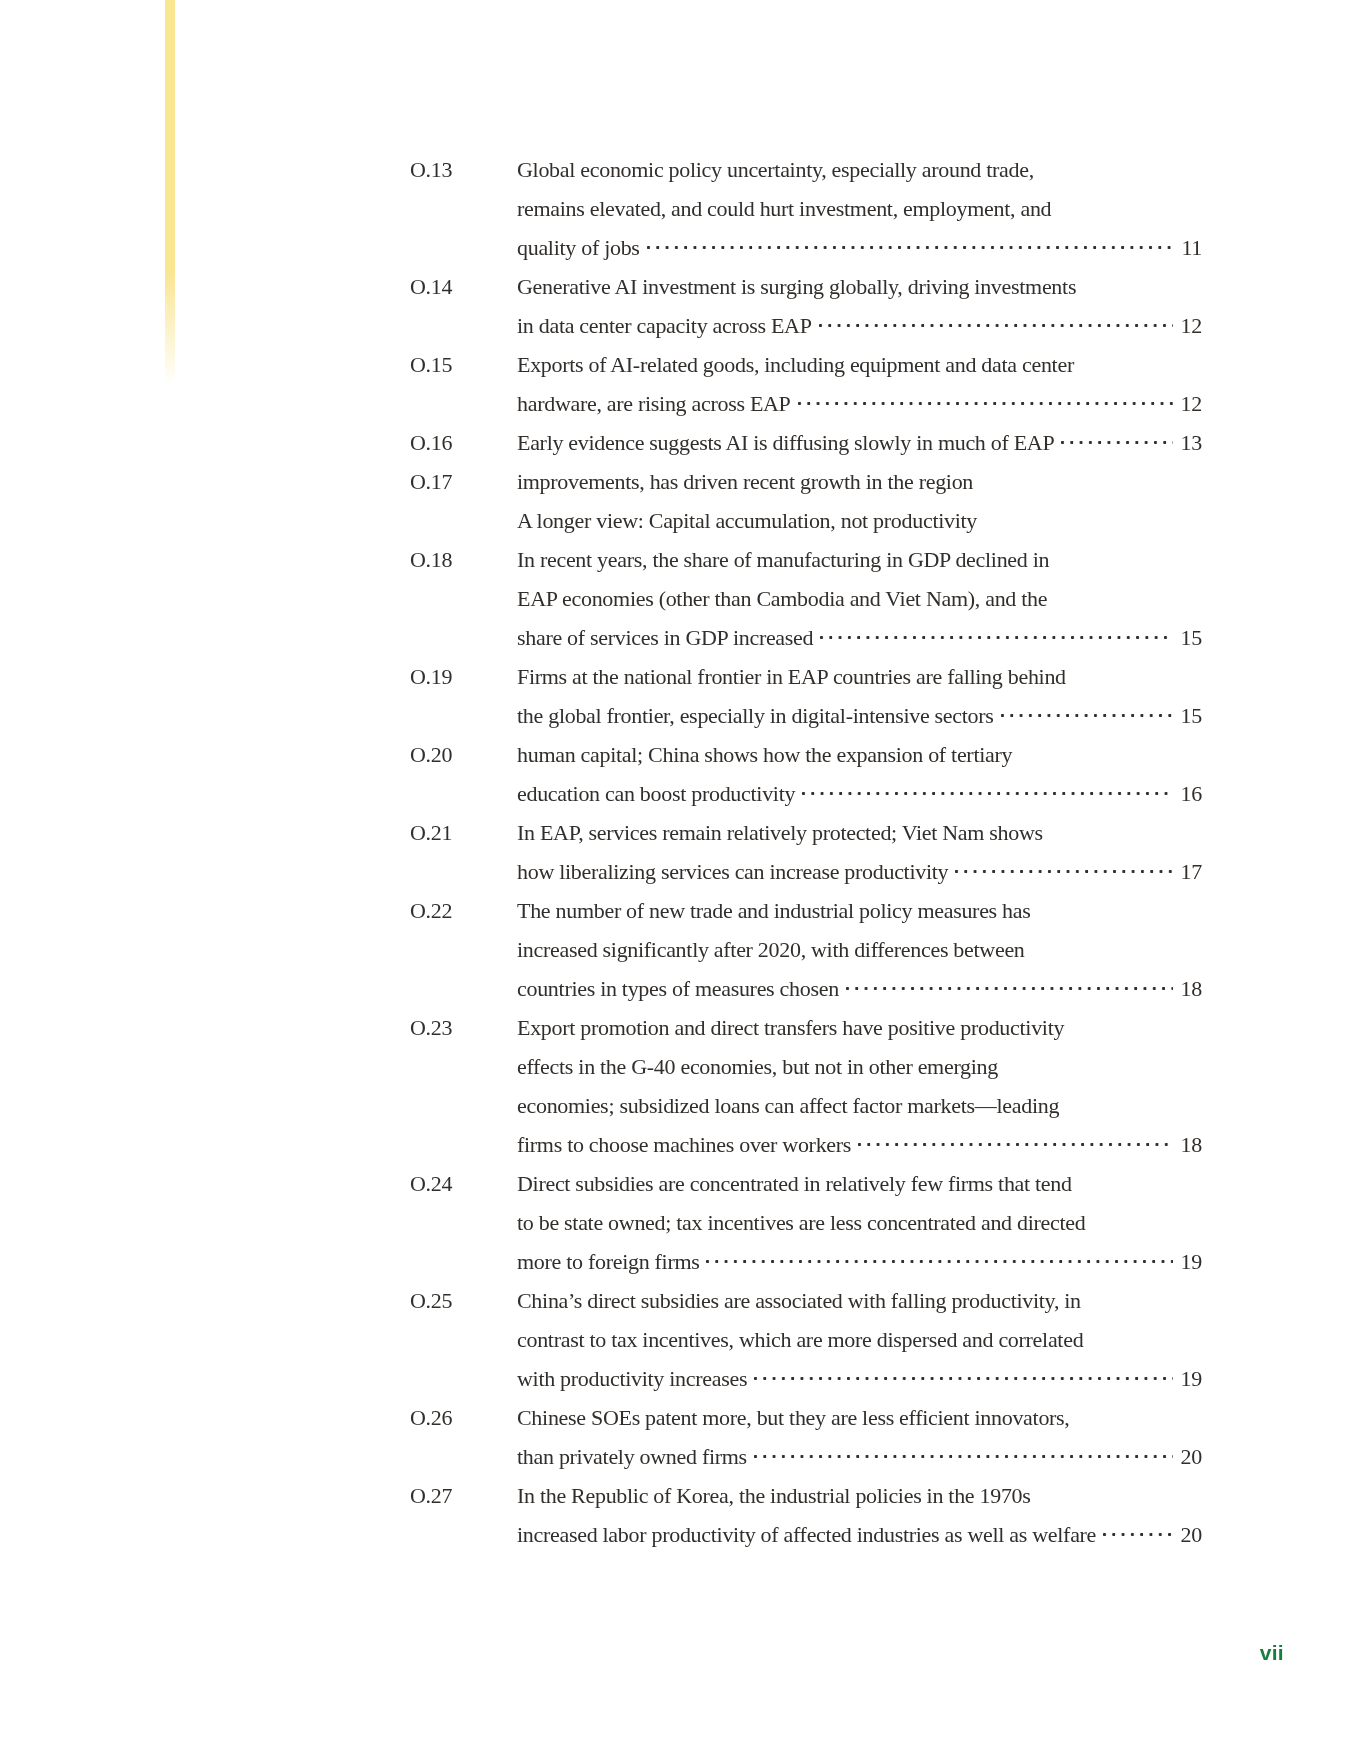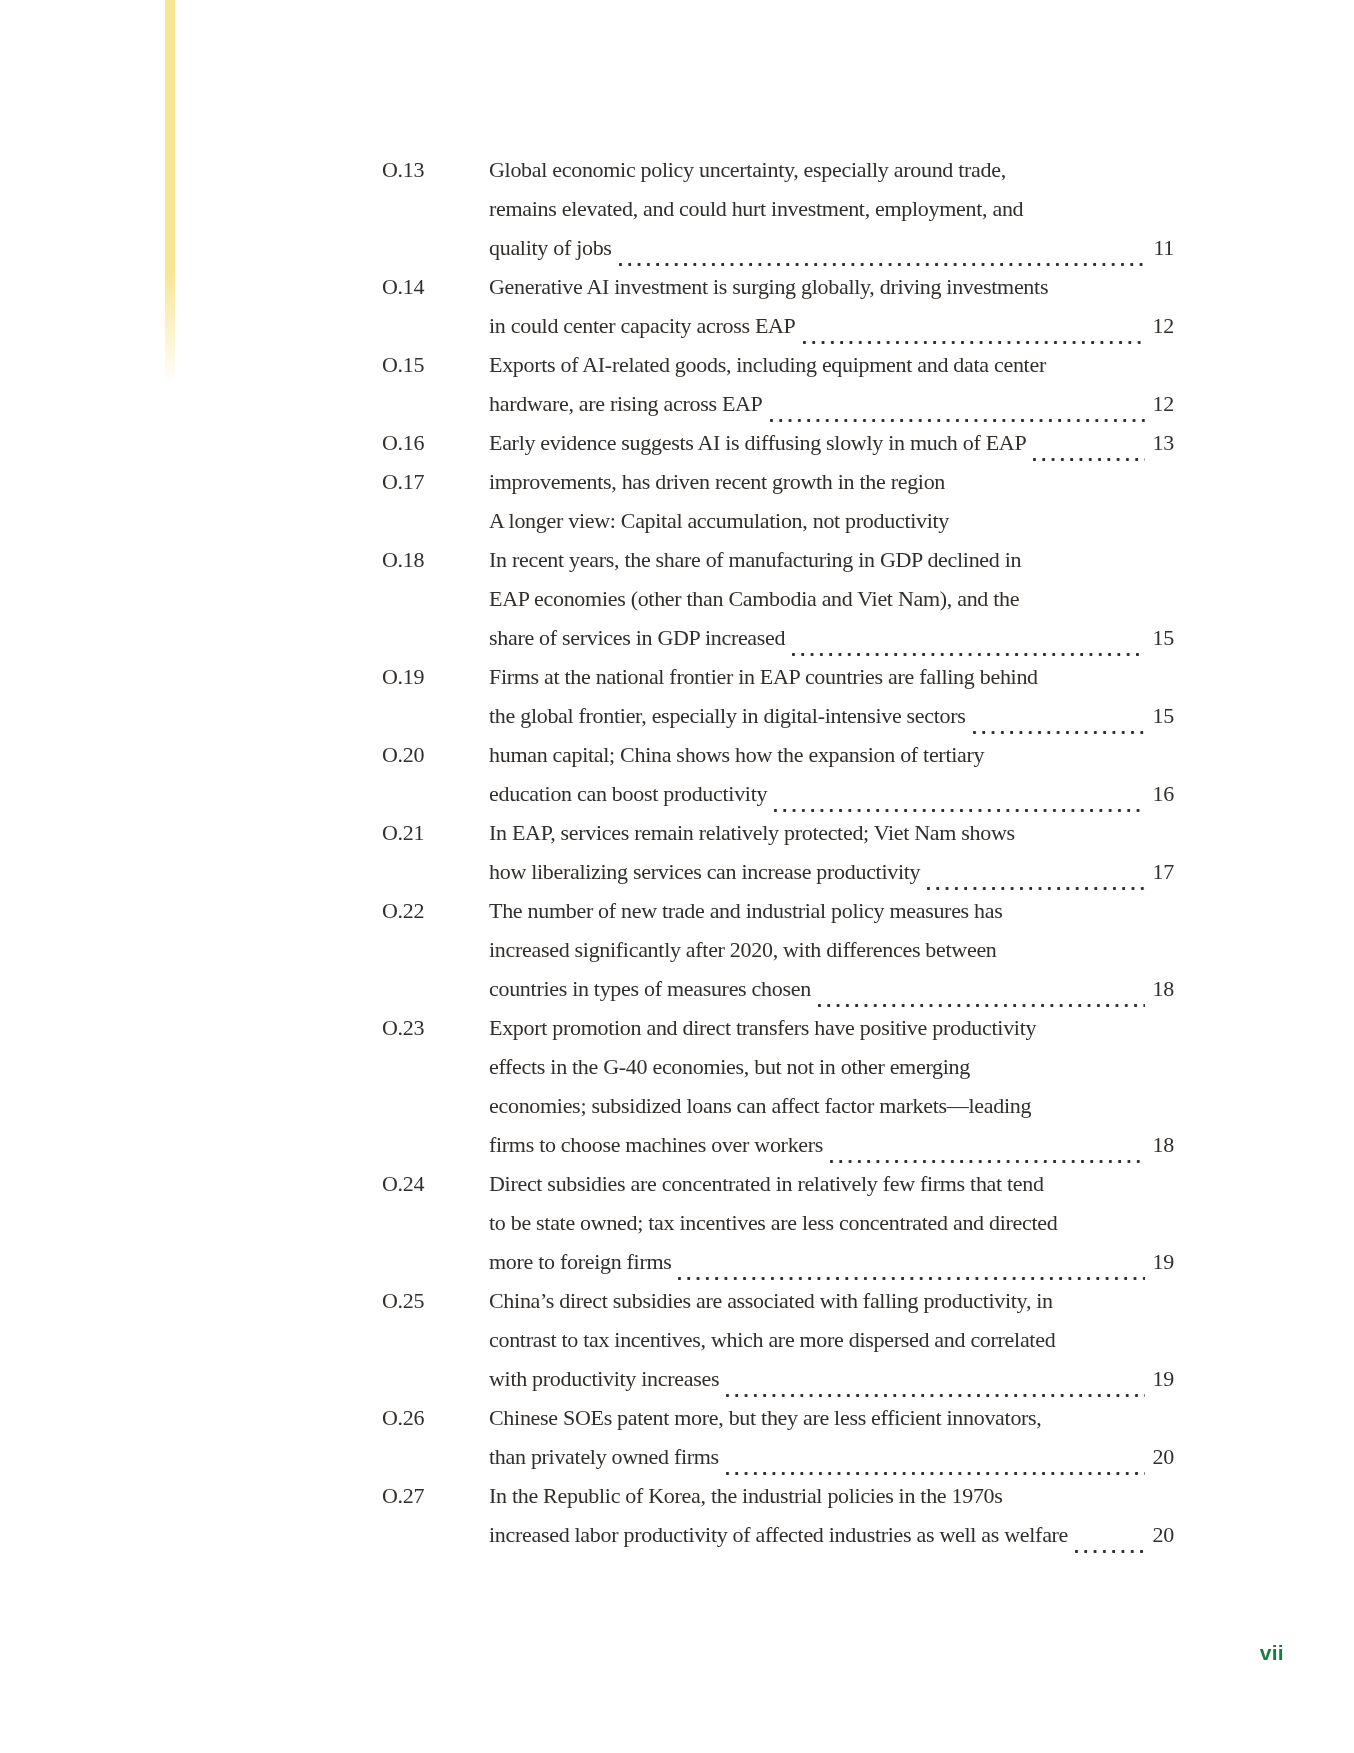--- a/index.html
+++ b/index.html
@@ -13,33 +13,33 @@
   }
 
   .accent-bar {
     position: absolute;
     left: 165px; top: 0;
     width: 10px; height: 392px;
   }
 
   .toc {
     position: absolute;
-    left: 382px; top: 150px;
+    left: 410px; top: 150px;
     width: 792px;
     font-size: 22px;
     letter-spacing: -0.3px;
     line-height: 39px;
   }
 
   .entry { display: flex; align-items: flex-start; }
   .num   { flex: 0 0 107px; white-space: nowrap; }
   .body  { flex: 1 1 auto; min-width: 0; }
 
   .line { white-space: nowrap; }
-  .line.last { display: flex; align-items: flex-end; }
+  .line.last { display: flex; align-items: flex-start; }
   .line.last .txt { flex: 0 0 auto; white-space: nowrap; }
 
   .leader {
     flex: 1 1 auto;
     min-width: 14px;
     height: 1em;
     position: relative;
     margin-left: 5px;
   }
   .leader::after {
@@ -82,21 +82,21 @@
           <span class="pg">11</span>
         </div>
       </div>
   </div>
 
   <div class="entry">
     <div class="num">O.14</div>
     <div class="body">
         <div class="line">Generative AI investment is surging globally, driving investments</div>
         <div class="line last">
-          <span class="txt">in could center capacity across EAP</span>
+          <span class="txt">in data center capacity across EAP</span>
           <span class="leader"></span>
           <span class="pg">12</span>
         </div>
       </div>
   </div>
 
   <div class="entry">
     <div class="num">O.15</div>
     <div class="body">
         <div class="line">Exports of AI-related goods, including equipment and data center</div>

